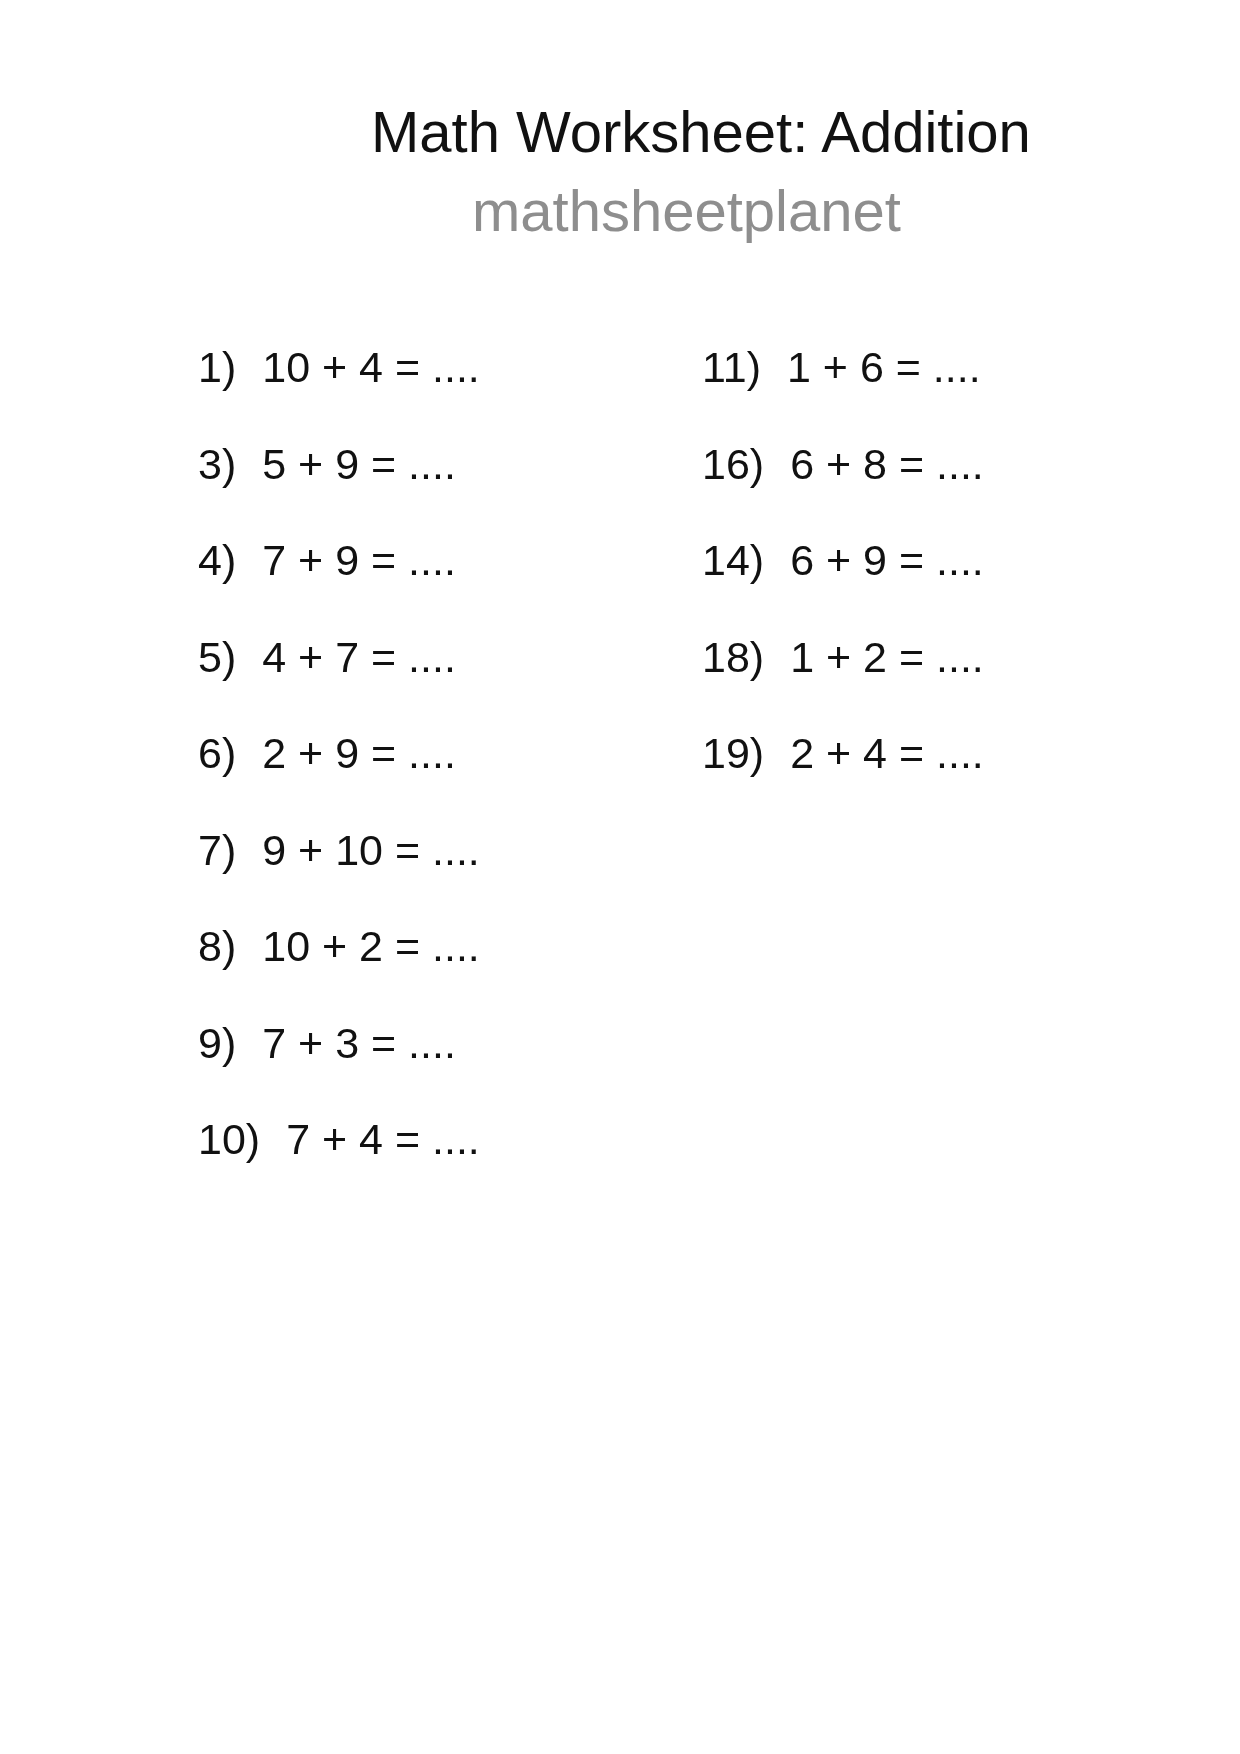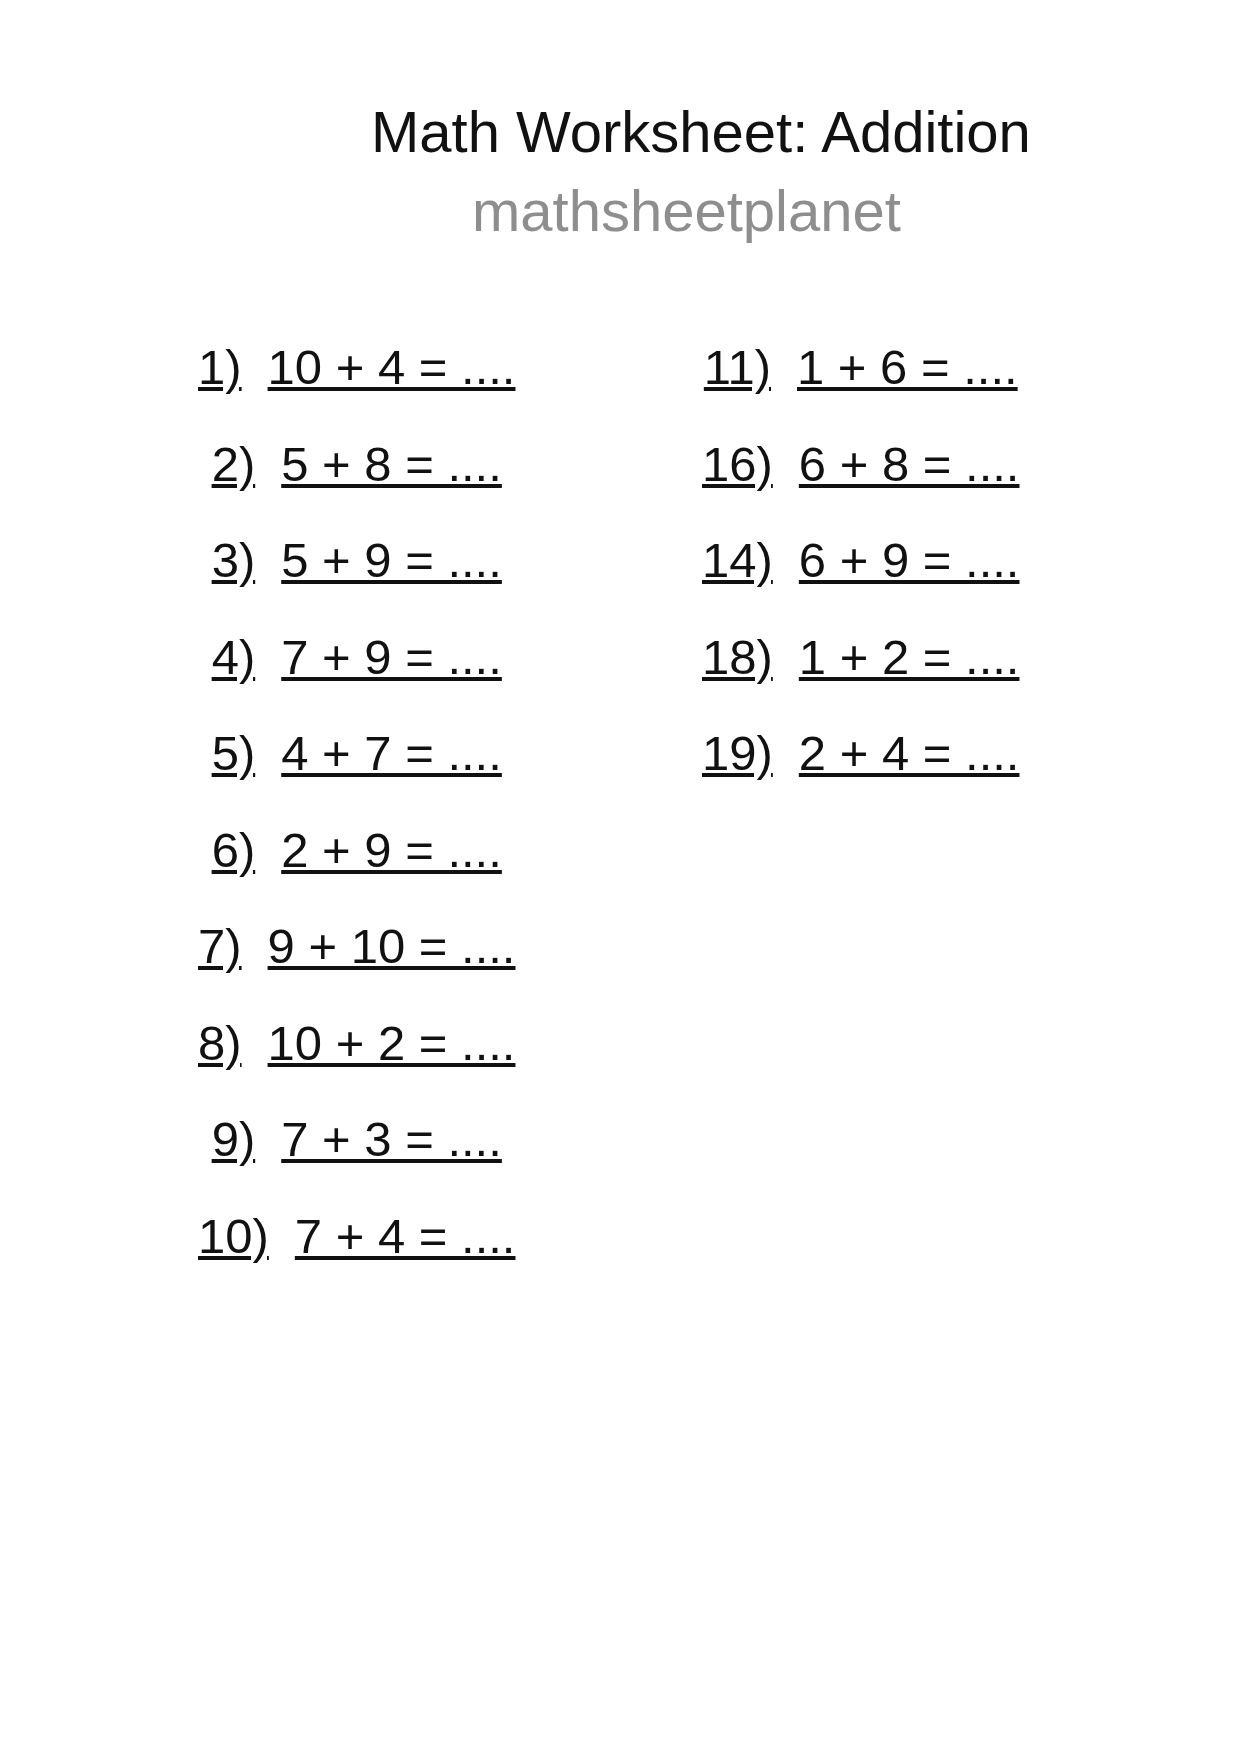--- a/index.html
+++ b/index.html
@@ -16,21 +16,20 @@
     position: relative;
     height: 1754px;
     font-family: "Liberation Sans", sans-serif;
     color: var(--text);
     overflow: hidden;
   }
   .page {
     position: absolute;
     inset: 0;
     background: var(--background);
-    text-align: center;
   }
   .title {
     position: absolute;
     left: 371px;
     top: 103px;
     font-size: 58px;
     line-height: 1;
     font-weight: 400;
     color: var(--text);
     white-space: nowrap;
@@ -47,46 +46,42 @@
   }
   .col {
     position: absolute;
     top: 319px;
   }
   .col-left  { left: 198px; }
   .col-right { left: 702px; }
   .row {
     height: 96.5px;
     line-height: 96.5px;
-    font-size: 49px;
+    font-size: 43px;
     white-space: nowrap;
-    text-decoration: underline;
   }
   .row .expr {
     margin-left: 26px;
   }
 </style>
 </head>
 <body>
 
 <div class="page">
 
   <h1 class="title">Math Worksheet: Addition</h1>
 
   <div class="subtitle">mathsheetplanet</div>
 
   <div class="col col-left">
 
       <div class="row">
         <span class="num">1)</span><span class="expr">10 + 4 = ....</span>
       </div>
 
-      <div class="row">
-        <span class="num">2)</span><span class="expr">5 + 8 = ....</span>
-      </div>
 
       <div class="row">
         <span class="num">3)</span><span class="expr">5 + 9 = ....</span>
       </div>
 
       <div class="row">
         <span class="num">4)</span><span class="expr">7 + 9 = ....</span>
       </div>
 
       <div class="row">

